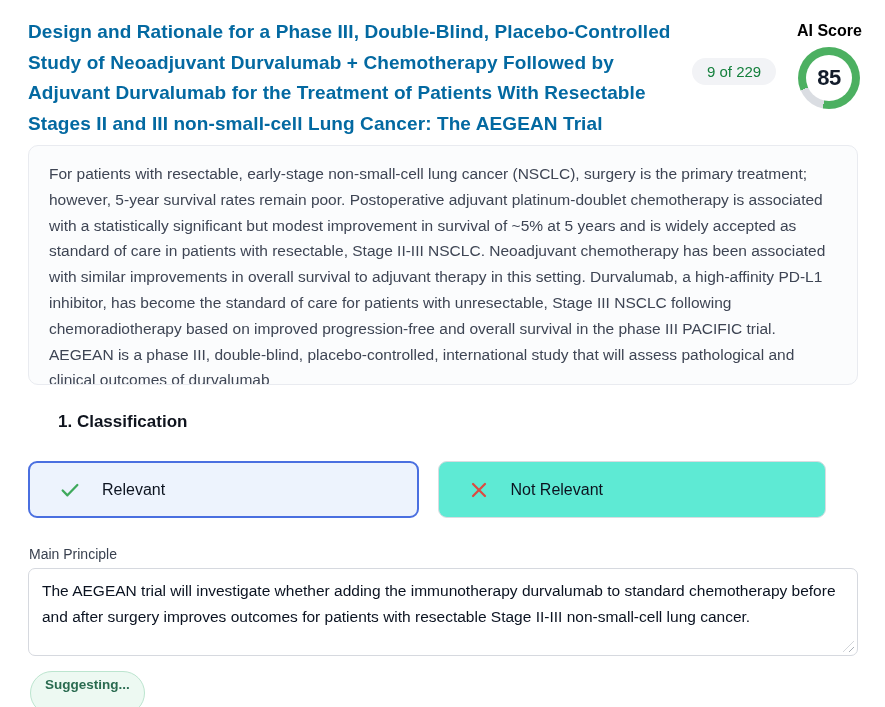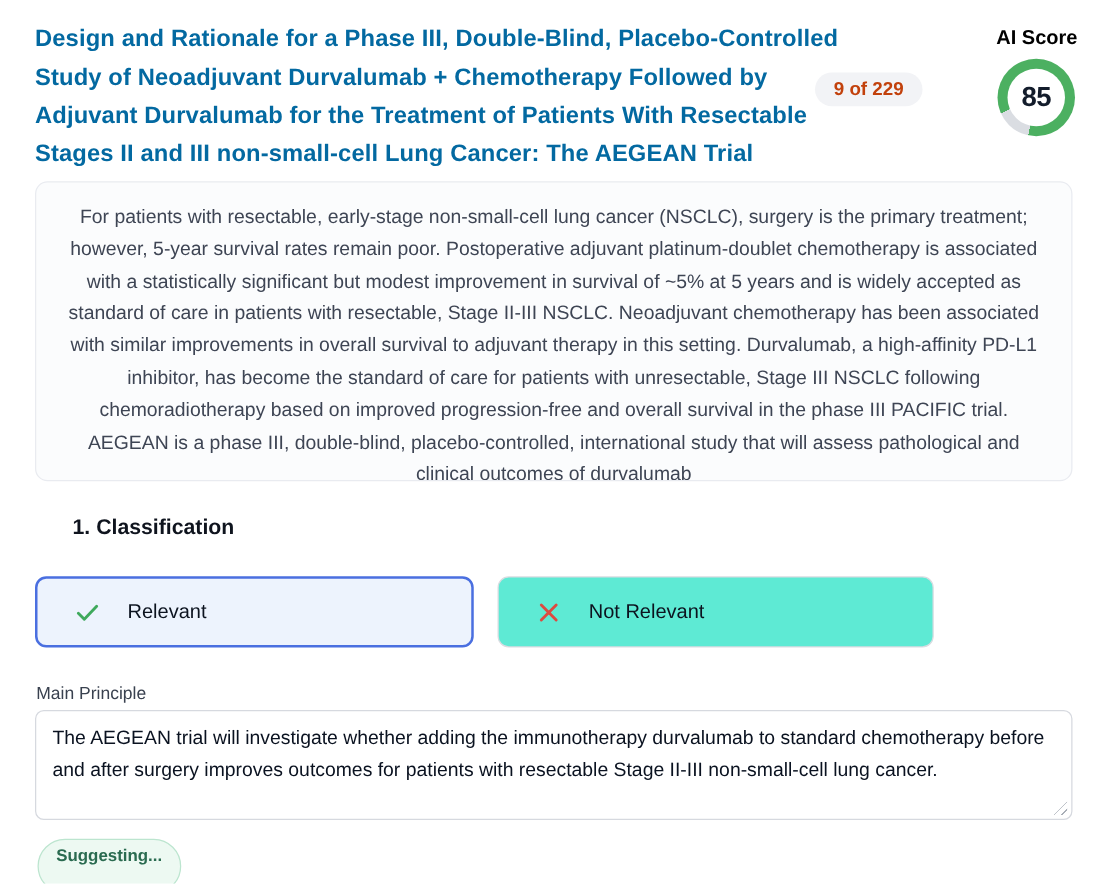--- a/index.html
+++ b/index.html
@@ -19,28 +19,27 @@
     left: 28px; top: 17px;
     width: 648px;
     font-size: 19px;
     line-height: 30.5px;
     font-weight: 700;
     color: #0369a1;
     letter-spacing: 0.1px;
   }
   .counter-pill {
     position: absolute;
-    left: 652px; top: 58px;
+    left: 692px; top: 58px;
     padding: 5px 15px;
     background: #f2f3f6;
     border-radius: 999px;
     font-size: 15px;
-    color: #c2410c;
+    color: #15803d;
     white-space: nowrap;
-    font-weight: bold;
   }
   .ai-score {
     position: absolute;
     right: 24px; top: 22px;
     width: 64px;
     text-align: center;
   }
   .ai-score-label {
     font-size: 16px;
     font-weight: 700;
@@ -76,36 +75,35 @@
     background: #fbfcfd;
     border: 1px solid #e9ebf0;
     border-radius: 10px;
     padding: 15px 20px 0 20px;
     overflow: hidden;
   }
   .abstract-text {
     font-size: 15.5px;
     line-height: 25.8px;
     color: #3e4554;
-    text-align: center;
   }
 
   
   .section-heading {
     position: absolute;
     left: 28px; top: 412px;
     font-size: 17px;
     font-weight: 700;
     color: #0f141e;
     margin-left: 30px;
   }
   .choices {
     position: absolute;
     left: 28px; top: 461px;
-    width: 719px;
+    width: 798px;
     display: flex;
     gap: 19px;
   }
   .choice-btn {
     flex: 1;
     height: 57px;
     display: flex;
     align-items: center;
     gap: 21px;
     padding-left: 29px;

